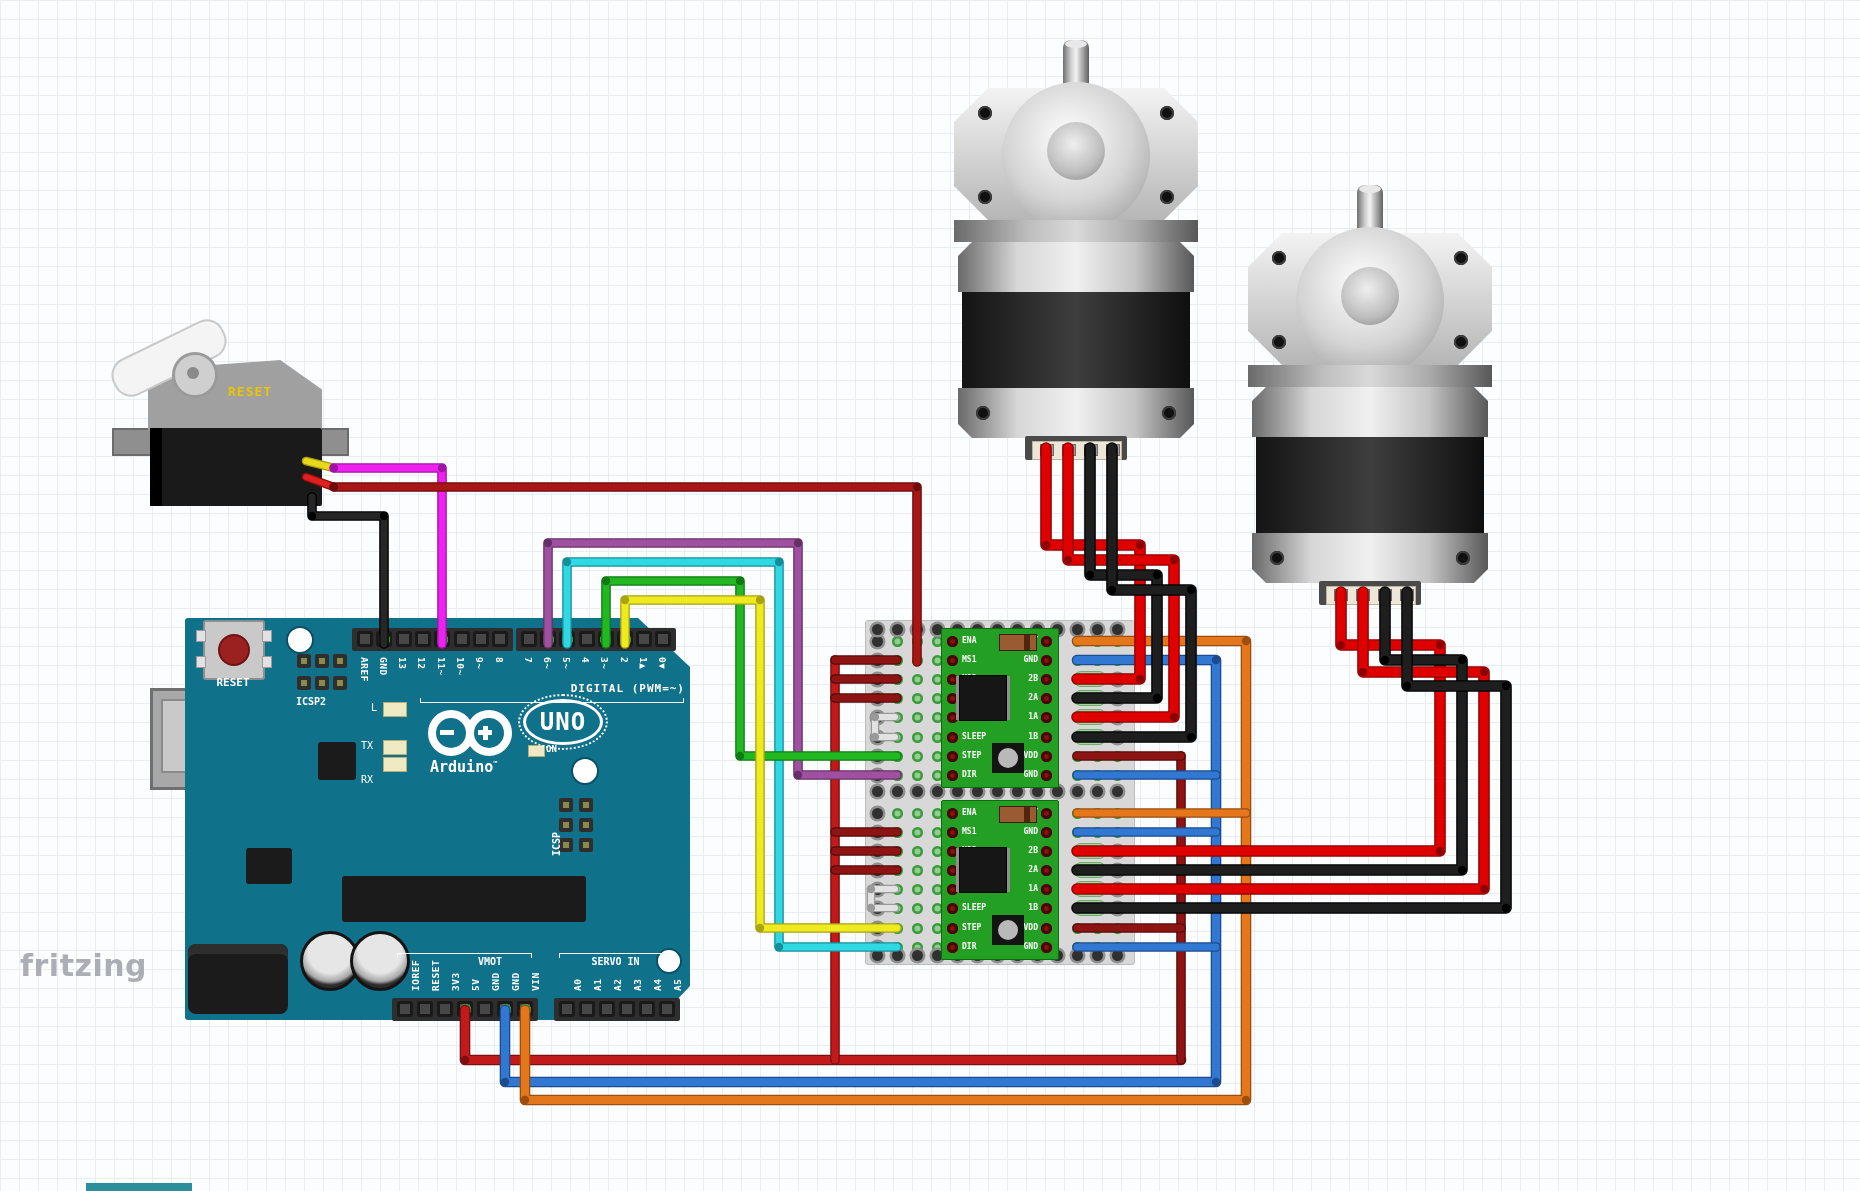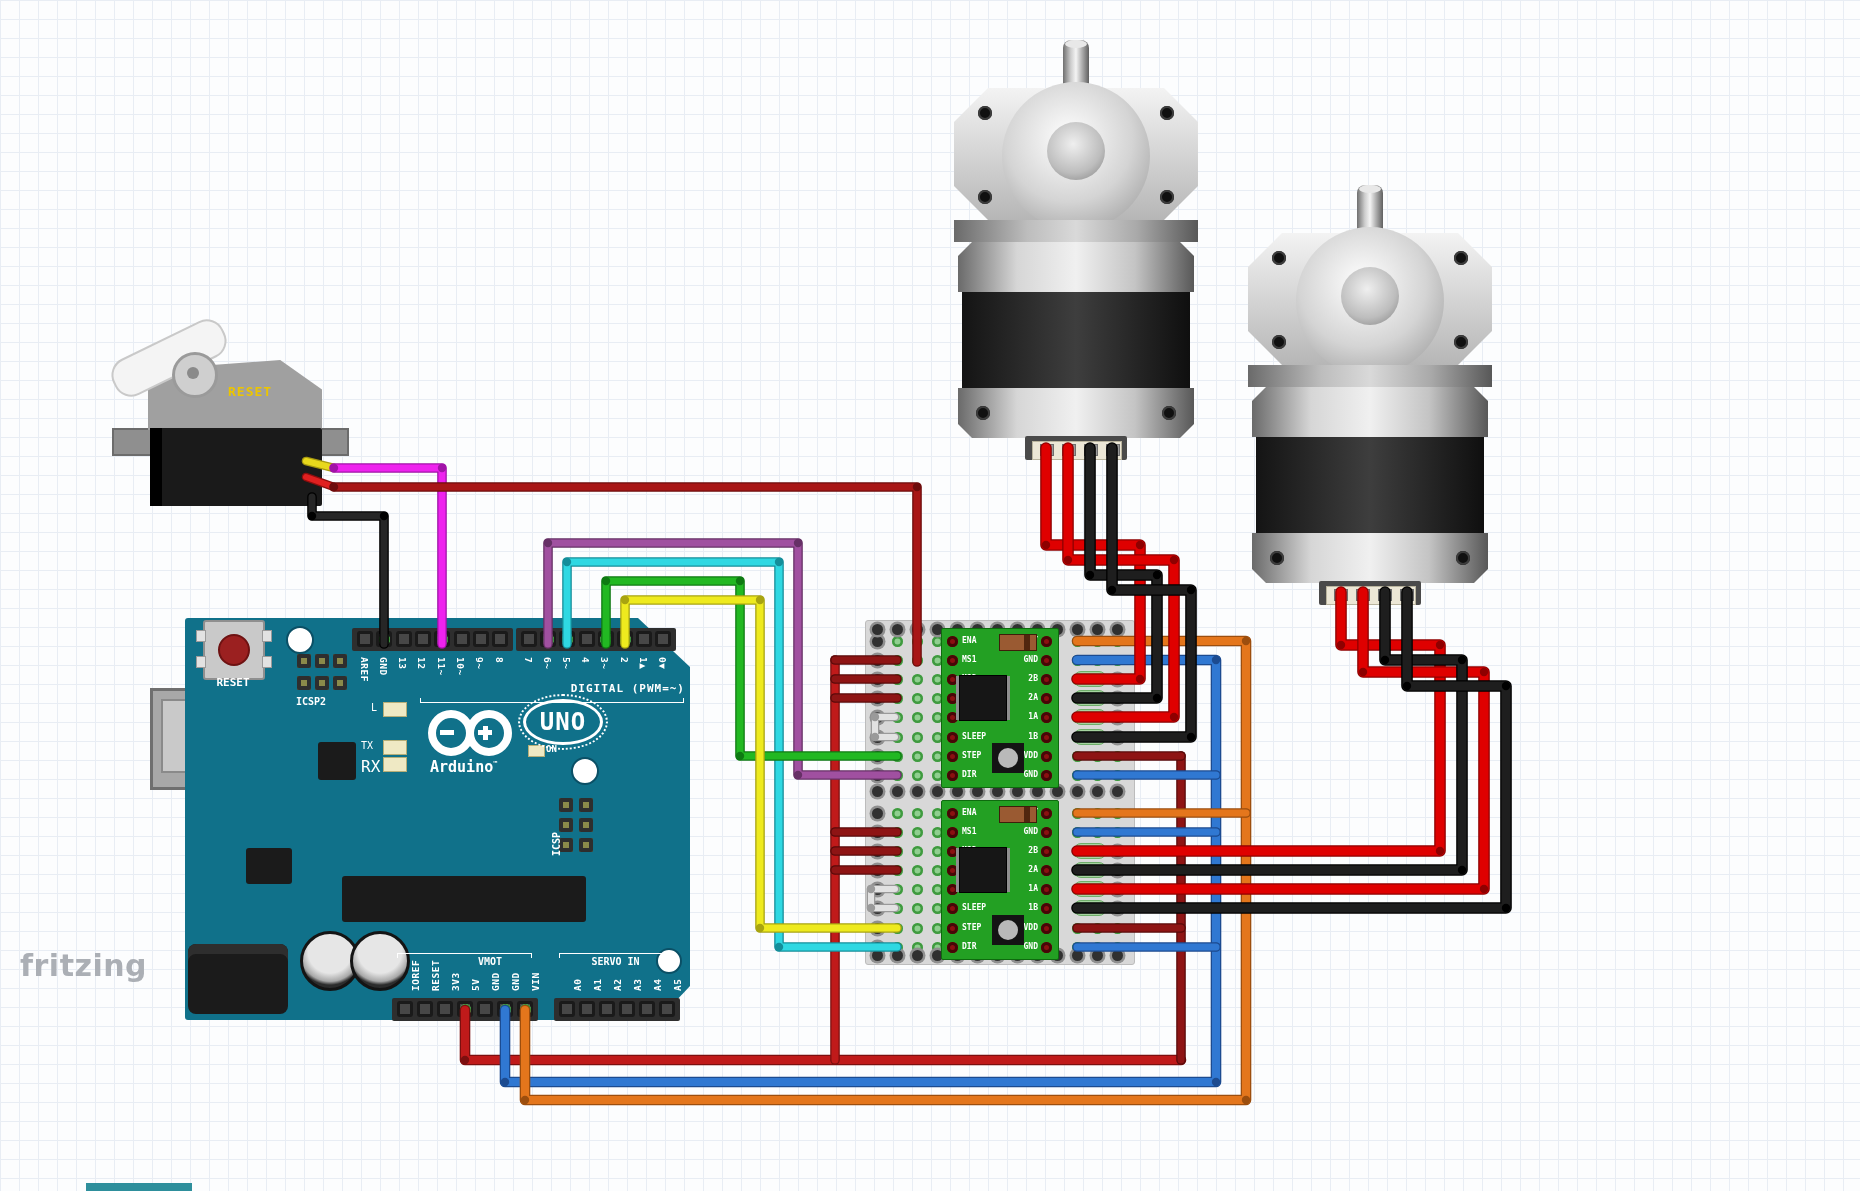--- a/index.html
+++ b/index.html
@@ -142,21 +142,21 @@
     </div>
     <div class="silk abs" style="left:111px;top:78px;font-size:10px;font-weight:700">ICSP2</div>
 
     <div class="silk abs" style="left:255px;top:64px;width:245px;text-align:right;font-size:11px;font-weight:700;letter-spacing:1px">DIGITAL (PWM=~)</div>
     <div class="bracket" style="left:235px;top:80px;width:262px;border-top:none;border-bottom:1.5px solid #fff"></div>
 
     <div class="silk abs" style="left:186px;top:84px;font-size:10px">L</div>
     <div class="led" style="left:198px;top:84px;width:22px;height:13px"></div>
     <div class="silk abs" style="left:176px;top:122px;font-size:10px">TX</div>
     <div class="led" style="left:198px;top:122px;width:22px;height:13px"></div>
-    <div class="silk abs" style="left:176px;top:139px;font-size:16px">RX</div>
+    <div class="silk abs" style="left:176px;top:156px;font-size:10px">RX</div>
     <div class="led" style="left:198px;top:139px;width:22px;height:13px"></div>
     <div class="led" style="left:343px;top:127px;width:15px;height:10px"></div>
     <div class="silk abs" style="left:361px;top:126px;font-size:9px;font-weight:700">ON</div>
 
     <div>
       <div class="ring" style="left:243px;top:92px"></div>
       <div class="ring" style="left:281px;top:92px"></div>
       <div class="bar" style="left:255px;top:112px;width:14px;height:5px"></div>
       <div class="bar" style="left:293px;top:112px;width:14px;height:5px"></div>
       <div class="bar" style="left:297.5px;top:107.5px;width:5px;height:14px"></div>

